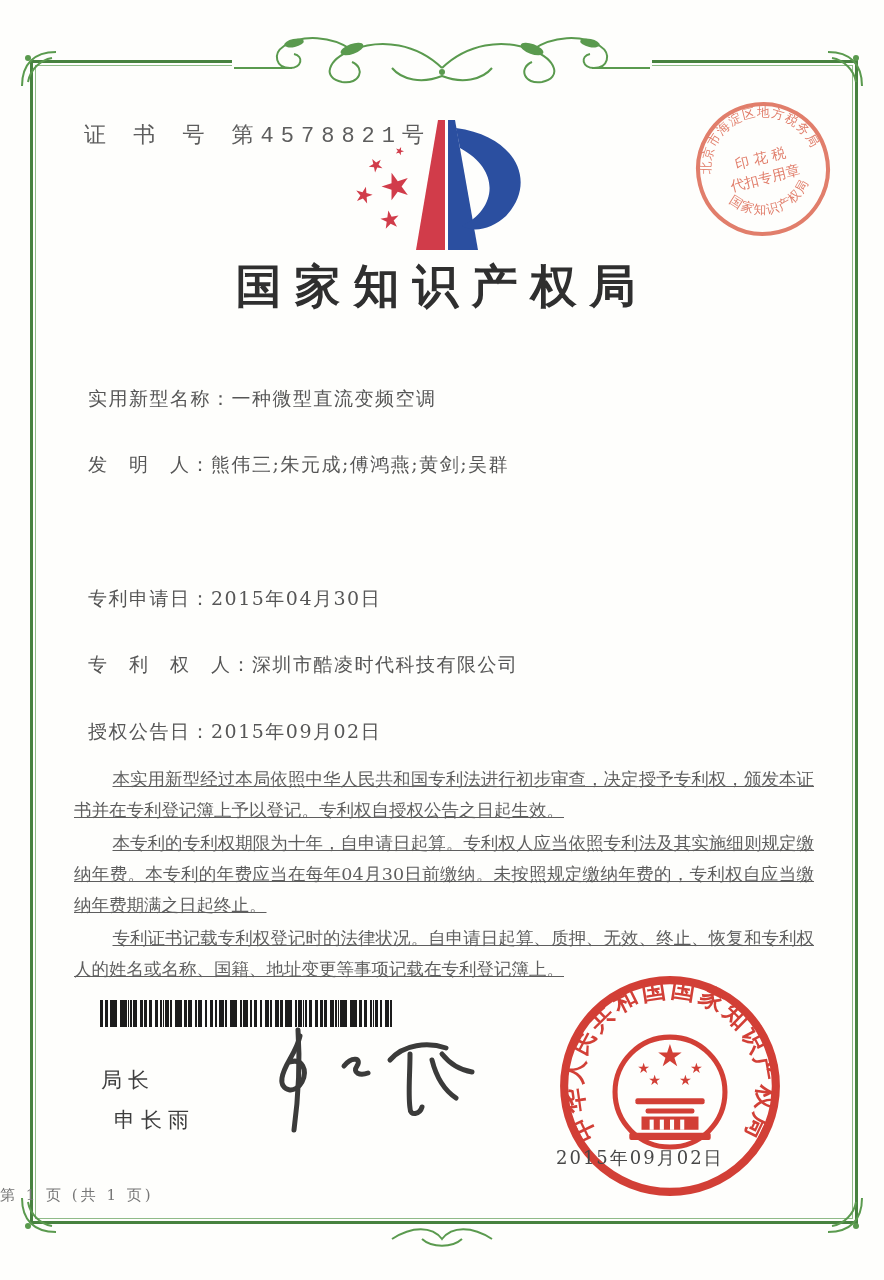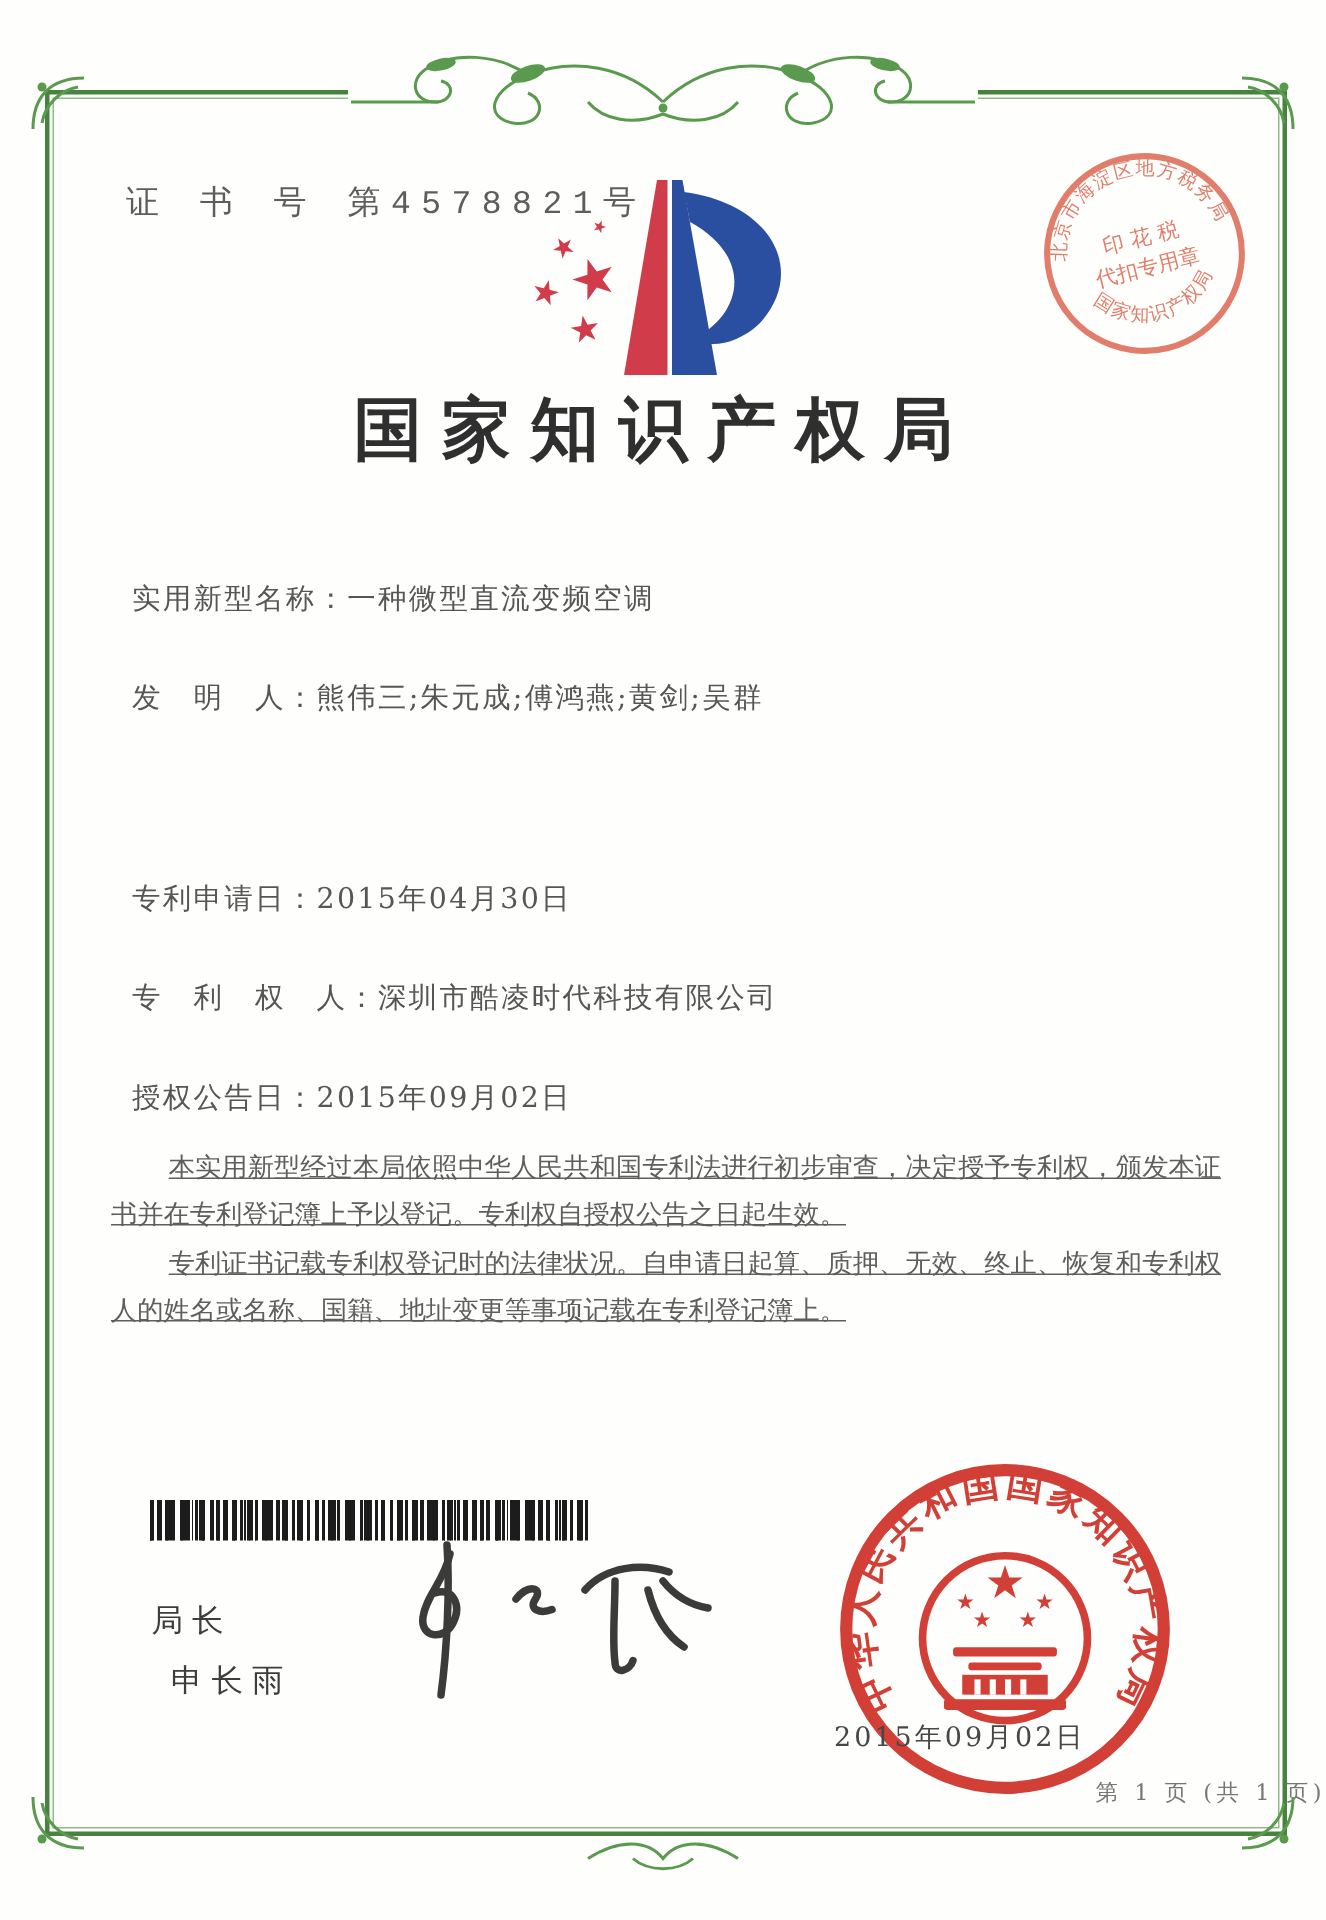--- a/index.html
+++ b/index.html
@@ -46,21 +46,21 @@
       repeating-linear-gradient(90deg,#1c1c1c 0 3px,transparent 3px 11px);}
   .director-title{position:absolute;left:101px;top:1066px;font-size:21px;
     color:#3d3d3d;letter-spacing:6px;}
   .director-name{position:absolute;left:114px;top:1106px;font-size:21px;
     color:#3d3d3d;letter-spacing:6px;}
   .signature{position:absolute;left:244px;top:1018px;width:250px;height:126px;z-index:3;}
   .official-seal{position:absolute;left:556px;top:972px;width:228px;height:228px;
     opacity:.93;z-index:2;}
   .seal-date{position:absolute;left:556px;top:1146px;width:230px;font-size:18px;
     letter-spacing:2px;color:#474747;z-index:4;}
-  .footer{position:absolute;left:0;right:0;top:1186px;text-align:right;
+  .footer{position:absolute;left:0;right:0;top:1186px;text-align:left;
     font-size:15px;color:#767676;letter-spacing:3px;}
   .tax-seal{position:absolute;left:692px;top:98px;width:142px;height:142px;
     transform:rotate(-14deg);opacity:.85;z-index:2;}
 </style>
 </head>
 <body>
 
 <div id="page">
 
   <div class="frame-outer">
@@ -122,20 +122,21 @@
   <div class="title">国家知识产权局</div>
 
   <div class="field f0"><span>实用新型名称：</span><span>一种微型直流变频空调</span></div>
   <div class="field f1"><span>发　明　人：</span><span>熊伟三;朱元成;傅鸿燕;黄剑;吴群</span></div>
   <div class="field f3"><span>专利申请日：</span><span>2015年04月30日</span></div>
   <div class="field f4"><span>专　利　权　人：</span><span>深圳市酷凌时代科技有限公司</span></div>
   <div class="field f5"><span>授权公告日：</span><span>2015年09月02日</span></div>
 
   <div class="body-text">
     <p>本实用新型经过本局依照中华人民共和国专利法进行初步审查，决定授予专利权，颁发本证书并在专利登记簿上予以登记。专利权自授权公告之日起生效。</p>
+    <p>本专利的专利权期限为十年，自申请日起算。专利权人应当依照专利法及其实施细则规定缴纳年费。本专利的年费应当在每年04月30日前缴纳。未按照规定缴纳年费的，专利权自应当缴纳年费期满之日起终止。</p>
     <p>专利证书记载专利权登记时的法律状况。自申请日起算、质押、无效、终止、恢复和专利权人的姓名或名称、国籍、地址变更等事项记载在专利登记簿上。</p>
   </div>
 
   <div class="barcode"></div>
 
   <div class="director-title">局长</div>
   <div class="director-name">申长雨</div>
 
   <svg class="signature" viewBox="0 0 250 126">
     <g fill="none" stroke="#262626" stroke-width="5" stroke-linecap="round" opacity="0.9">

